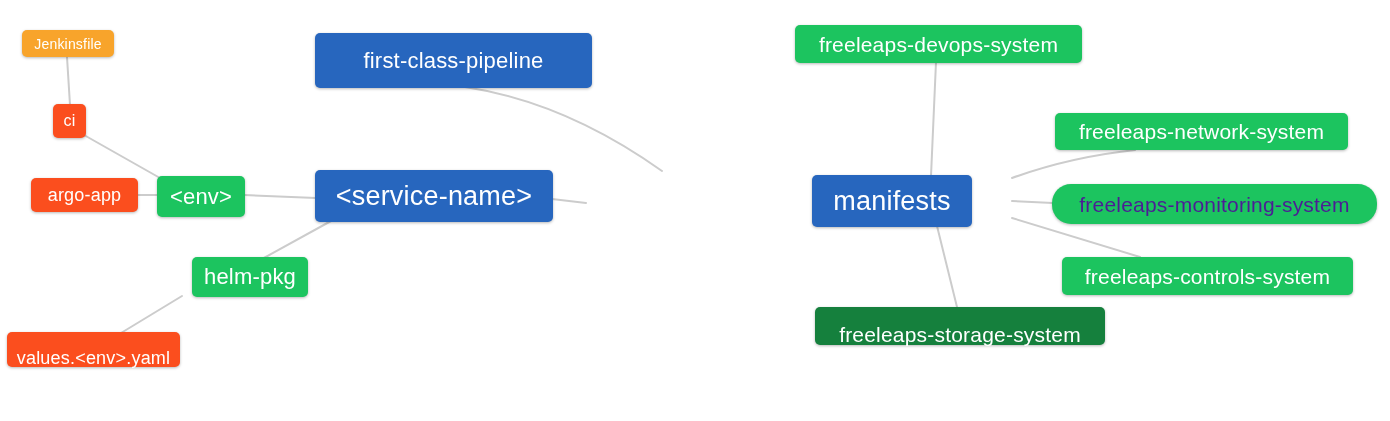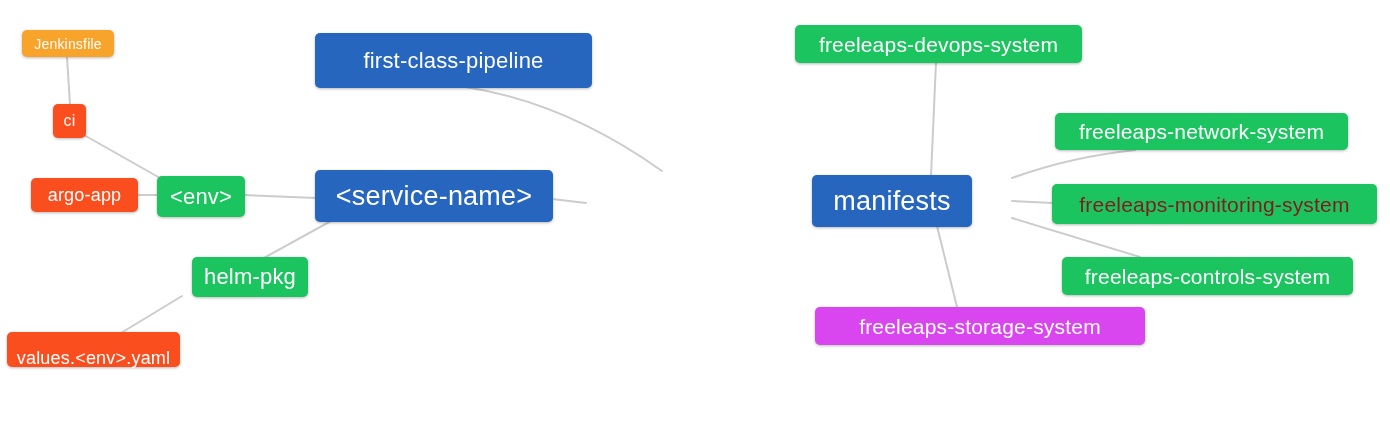--- a/index.html
+++ b/index.html
@@ -87,22 +87,22 @@
     </div>
     <div class="node" style="left: 812px; top: 175px; width: 160px; height: 52px; font-size: 27px; background: rgb(39, 102, 190); color: rgb(255, 255, 255);">
       <span>manifests</span>
     </div>
     <div class="node" style="left: 795px; top: 25px; width: 287px; height: 38px; font-size: 21px; background: rgb(28, 196, 95); color: rgb(255, 255, 255);">
       <span>freeleaps-devops-system</span>
     </div>
     <div class="node" style="left: 1055px; top: 113px; width: 293px; height: 37px; font-size: 21px; background: rgb(28, 196, 95); color: rgb(255, 255, 255);">
       <span>freeleaps-network-system</span>
     </div>
-    <div class="node" style="left: 1052px; top: 184px; width: 325px; height: 40px; font-size: 21px; background: rgb(28, 196, 95); color: #7f1d1d;">
+    <div class="node" style="left: 1052px; top: 184px; width: 325px; height: 40px; font-size: 21px; background: rgb(28, 196, 95); color: #4c1d95; border-radius: 19px;">
       <span>freeleaps-monitoring-system</span>
     </div>
     <div class="node" style="left: 1062px; top: 257px; width: 291px; height: 38px; font-size: 21px; background: rgb(28, 196, 95); color: rgb(255, 255, 255);">
       <span>freeleaps-controls-system</span>
     </div>
-    <div class="node" style="left: 815px; top: 307px; width: 330px; height: 38px; font-size: 21px; background: #d946ef; color: rgb(255, 255, 255);">
+    <div class="node" style="left: 815px; top: 307px; width: 290px; height: 38px; font-size: 21px; background: #15803d; color: rgb(255, 255, 255); align-items: flex-end;">
       <span>freeleaps-storage-system</span>
     </div>
   </div>
 
 </body></html>

